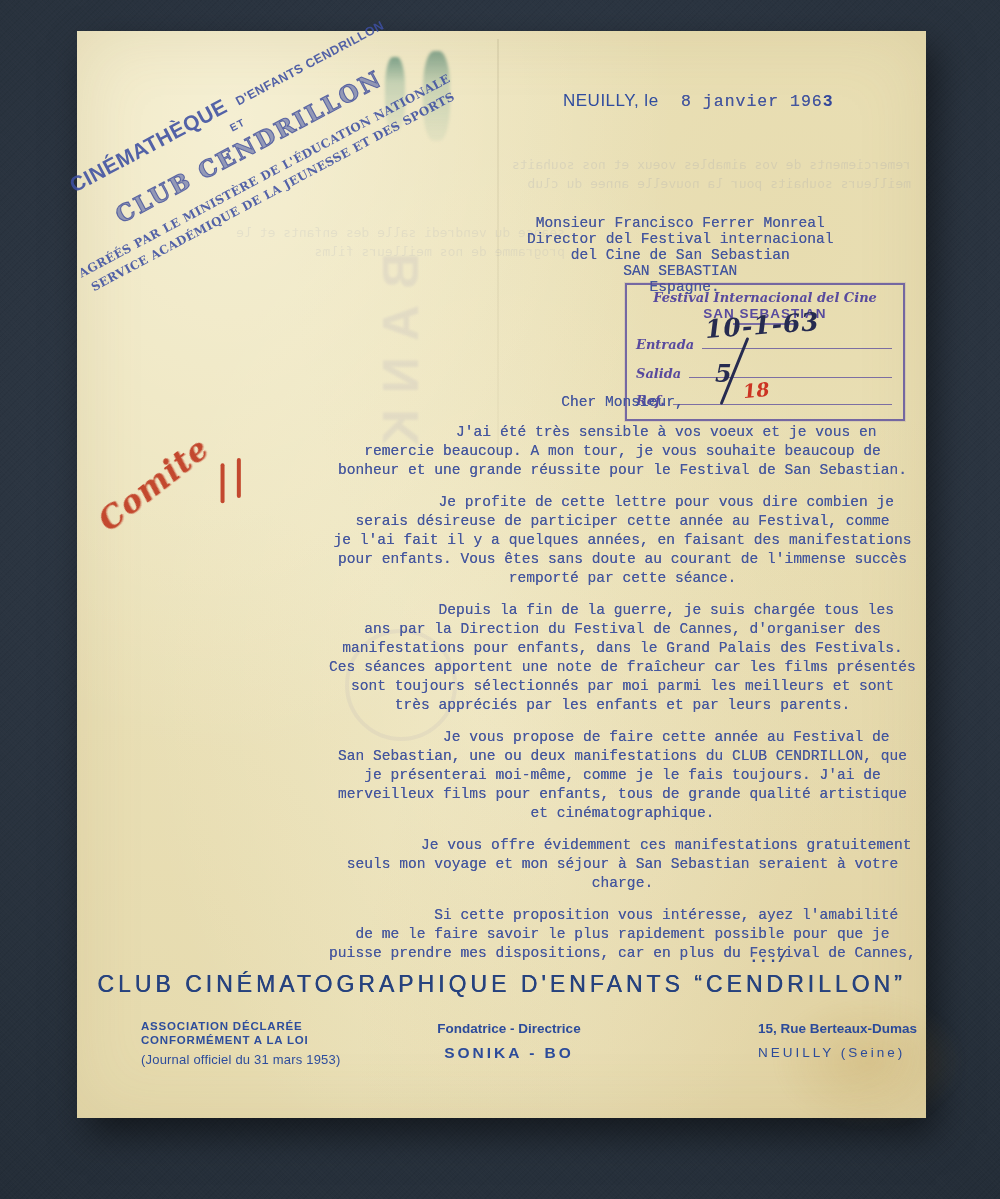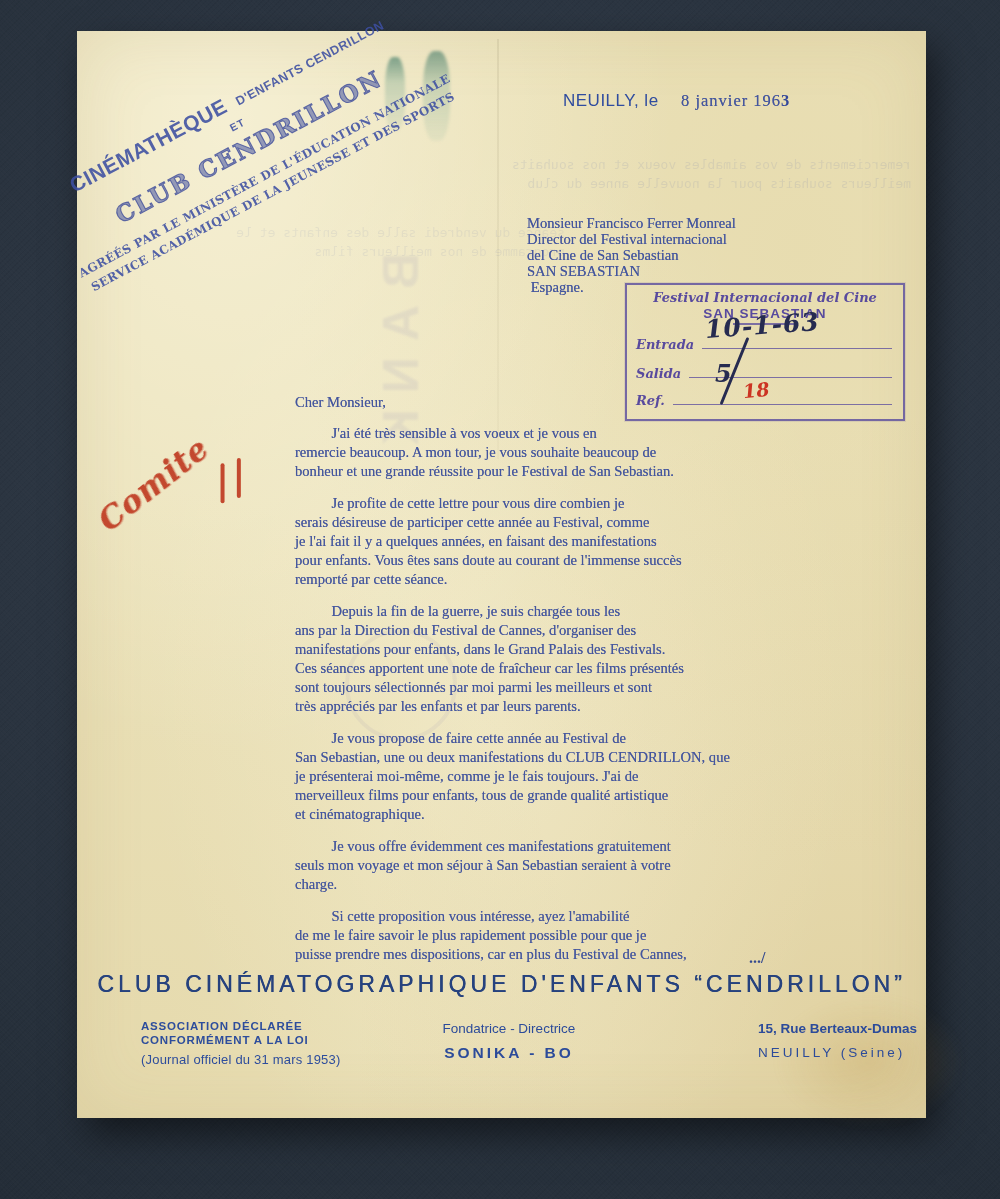--- a/index.html
+++ b/index.html
@@ -17,21 +17,21 @@
     position:absolute;left:77px;top:31px;width:849px;height:1087px;
     background-color:#ebe2ba;
     background-image:
       radial-gradient(ellipse at 18% 8%, rgba(255,252,235,.5), transparent 45%),
       radial-gradient(ellipse at 85% 20%, rgba(214,194,130,.18), transparent 50%),
       radial-gradient(ellipse at 50% 60%, rgba(255,250,230,.25), transparent 60%),
       radial-gradient(ellipse at 90% 95%, rgba(190,155,80,.22), transparent 45%),
       radial-gradient(ellipse at 8% 95%, rgba(200,175,105,.15), transparent 40%);
     box-shadow:10px 16px 34px rgba(0,0,0,.5), inset 0 0 70px rgba(150,120,55,.14);
   }
-  .mono{font-family:Liberation Serif, serif;}
+  .mono{font-family:Liberation Mono, monospace;text-align:center;}
   .typed{color:#44569e;text-shadow:0 0 .5px rgba(62,80,155,.75);}
   .prewrap{white-space:pre-wrap;}
 
   
   .corner-stamp{position:absolute;left:-18px;top:48px;width:442px;height:252px;
     transform:rotate(-28deg);display:flex;flex-direction:column;align-items:center;
     color:#3d4fa2;opacity:.88;text-align:center;}
   .cs-l1{white-space:nowrap;font-weight:700;letter-spacing:.5px;}
   .cs-l1 .big{font-size:21px;}
   .cs-l1 .small{font-size:12.5px;margin-left:6px;}
@@ -110,21 +110,21 @@
   .continuation{position:absolute;left:672px;top:918px;font-size:16px;font-weight:700;color:#34498f;}
 
   
   .footer-club{position:absolute;left:10px;right:10px;top:940px;text-align:center;
     font-size:23px;letter-spacing:4px;color:#26427e;white-space:nowrap;
     text-shadow:.4px 0 0 #26427e;}
   .footer-left{position:absolute;left:64px;top:988px;color:#2d4d9c;line-height:14px;}
   .fl-1,.fl-2{font-size:11.5px;font-weight:700;letter-spacing:.8px;}
   .fl-3{font-size:13px;letter-spacing:.2px;margin-top:6px;}
   .footer-center{position:absolute;left:322px;top:990px;width:220px;text-align:center;color:#2c4b9a;}
-  .fc-role{font-size:13.5px;font-weight:400;}
+  .fc-role{font-size:13.5px;font-weight:700;}
   .fc-name{font-size:15.5px;font-weight:700;letter-spacing:3px;margin-top:8px;}
   .footer-right{position:absolute;left:644px;top:990px;color:#2c4b9a;margin-left:37px;}
   .fr-street{font-size:13.5px;font-weight:700;}
   .fr-city{font-size:13.5px;letter-spacing:3px;margin-top:9px;}
 </style>
 </head>
 <body>
 
 <div class="grain"></div>
 

